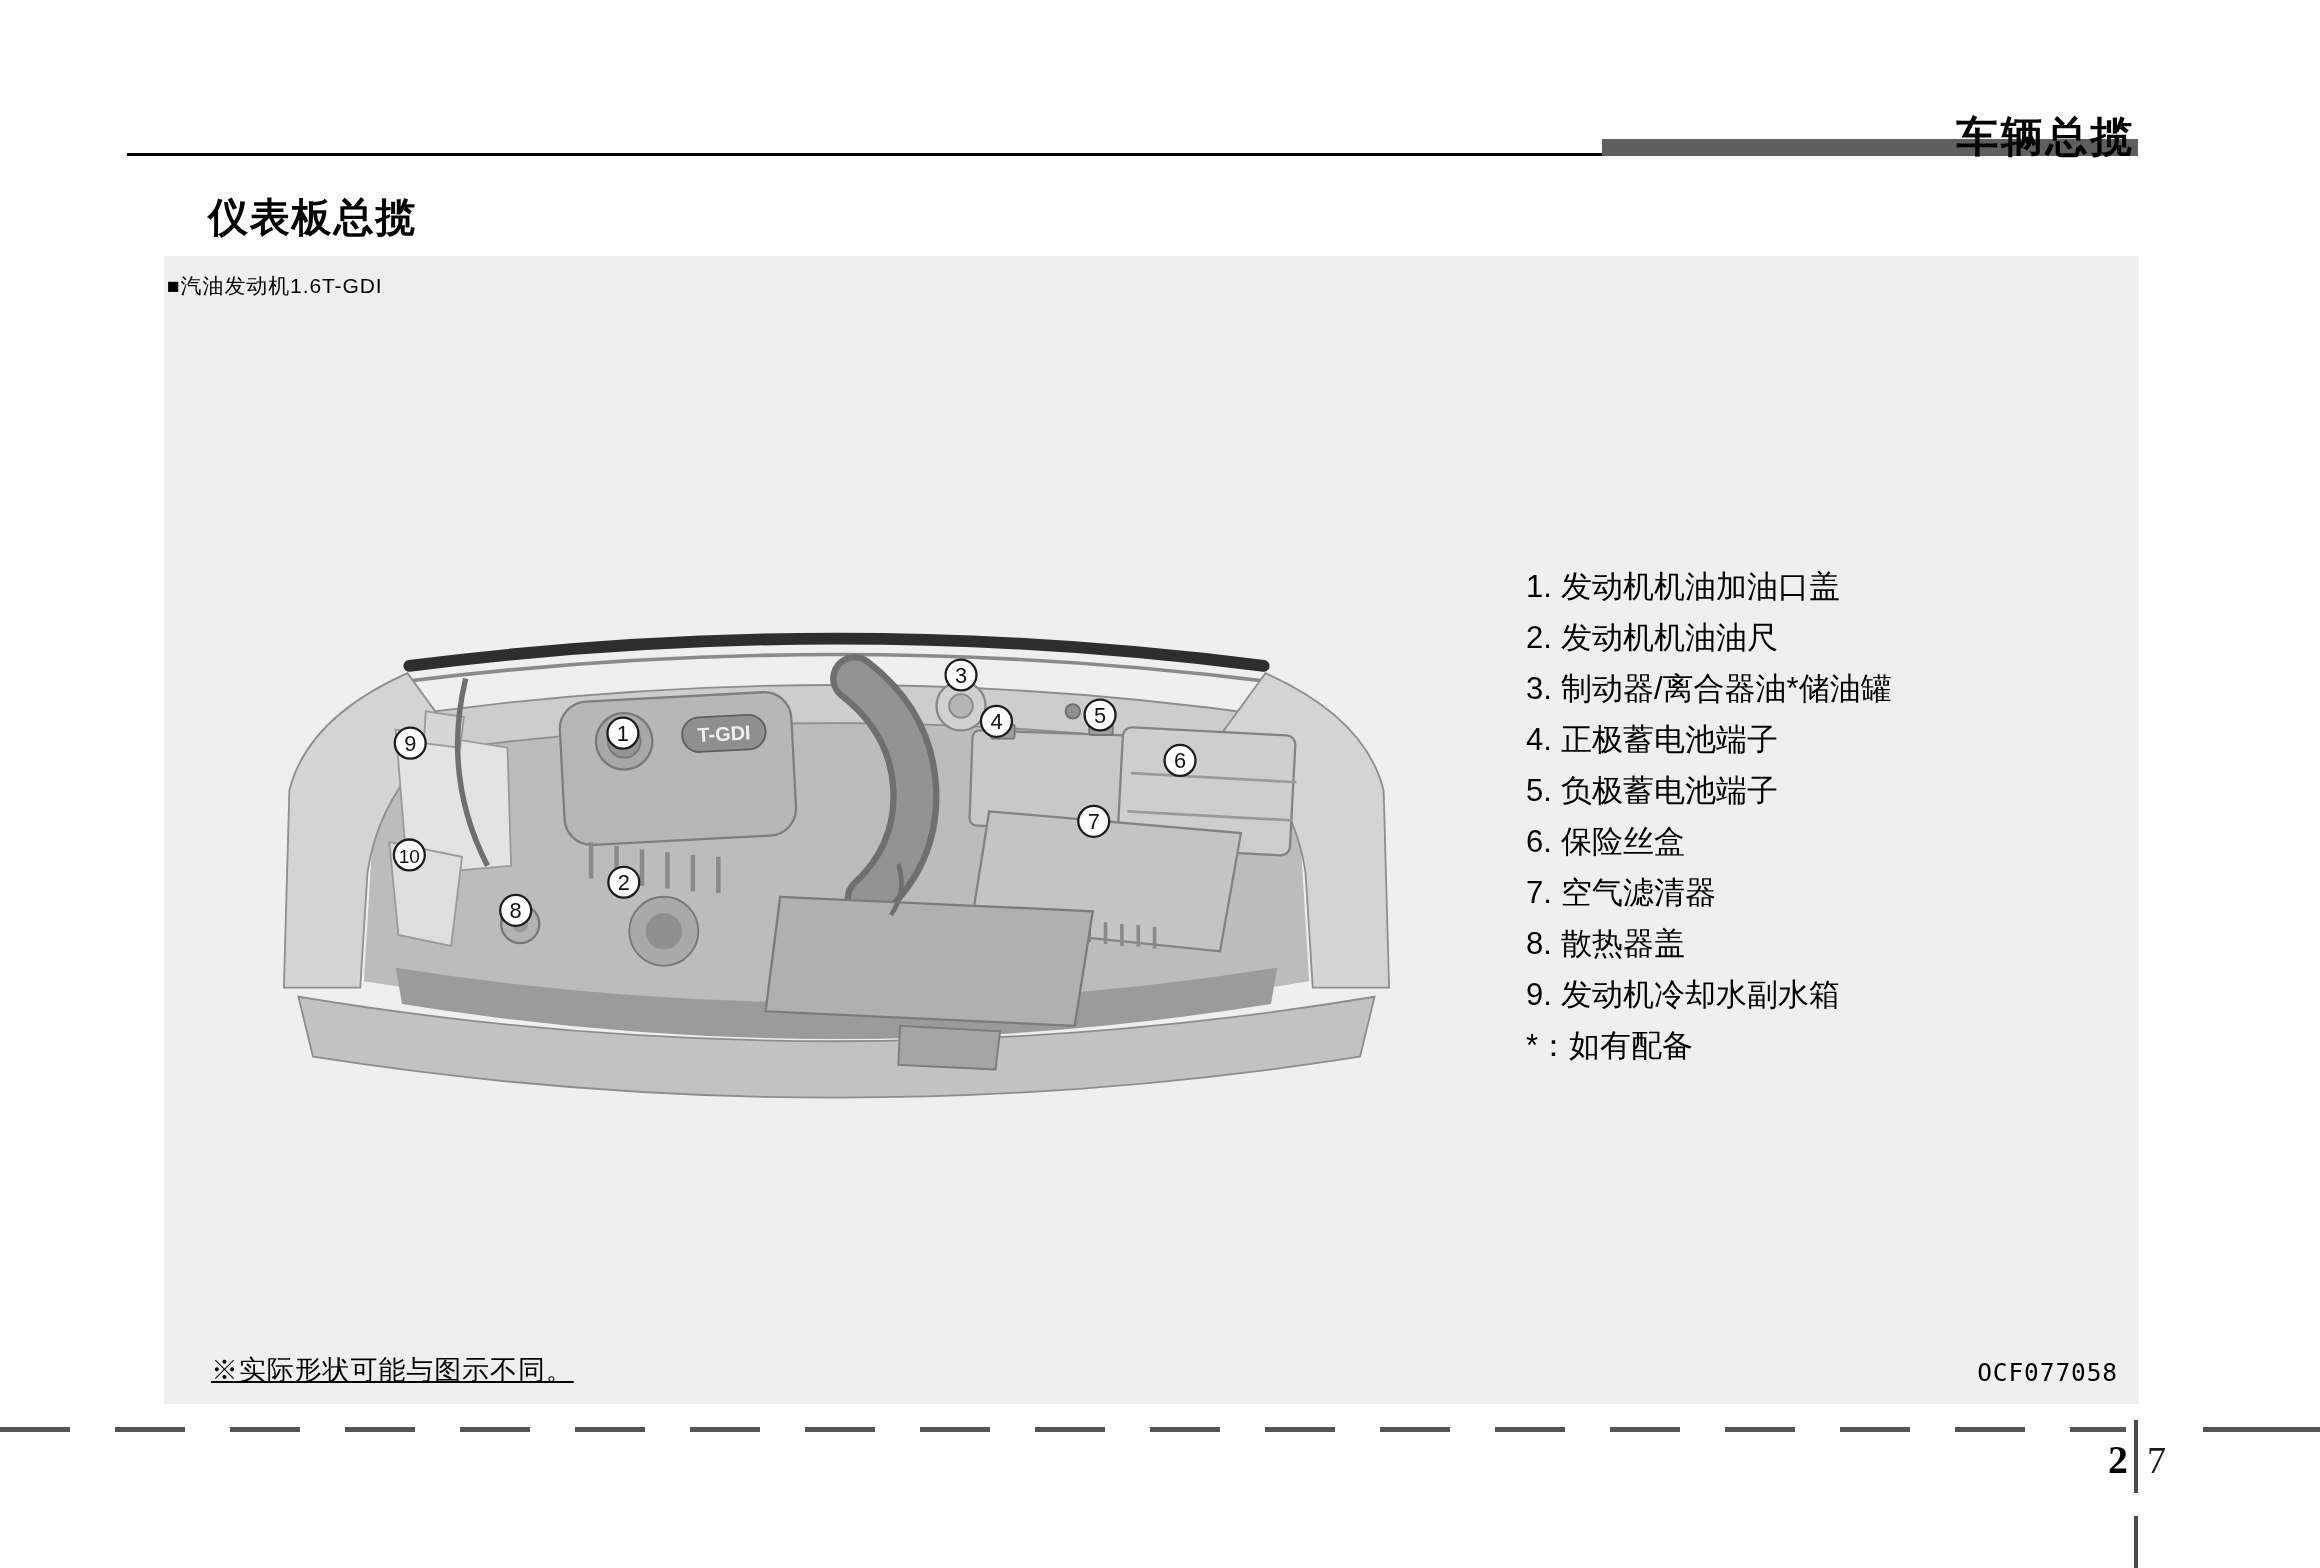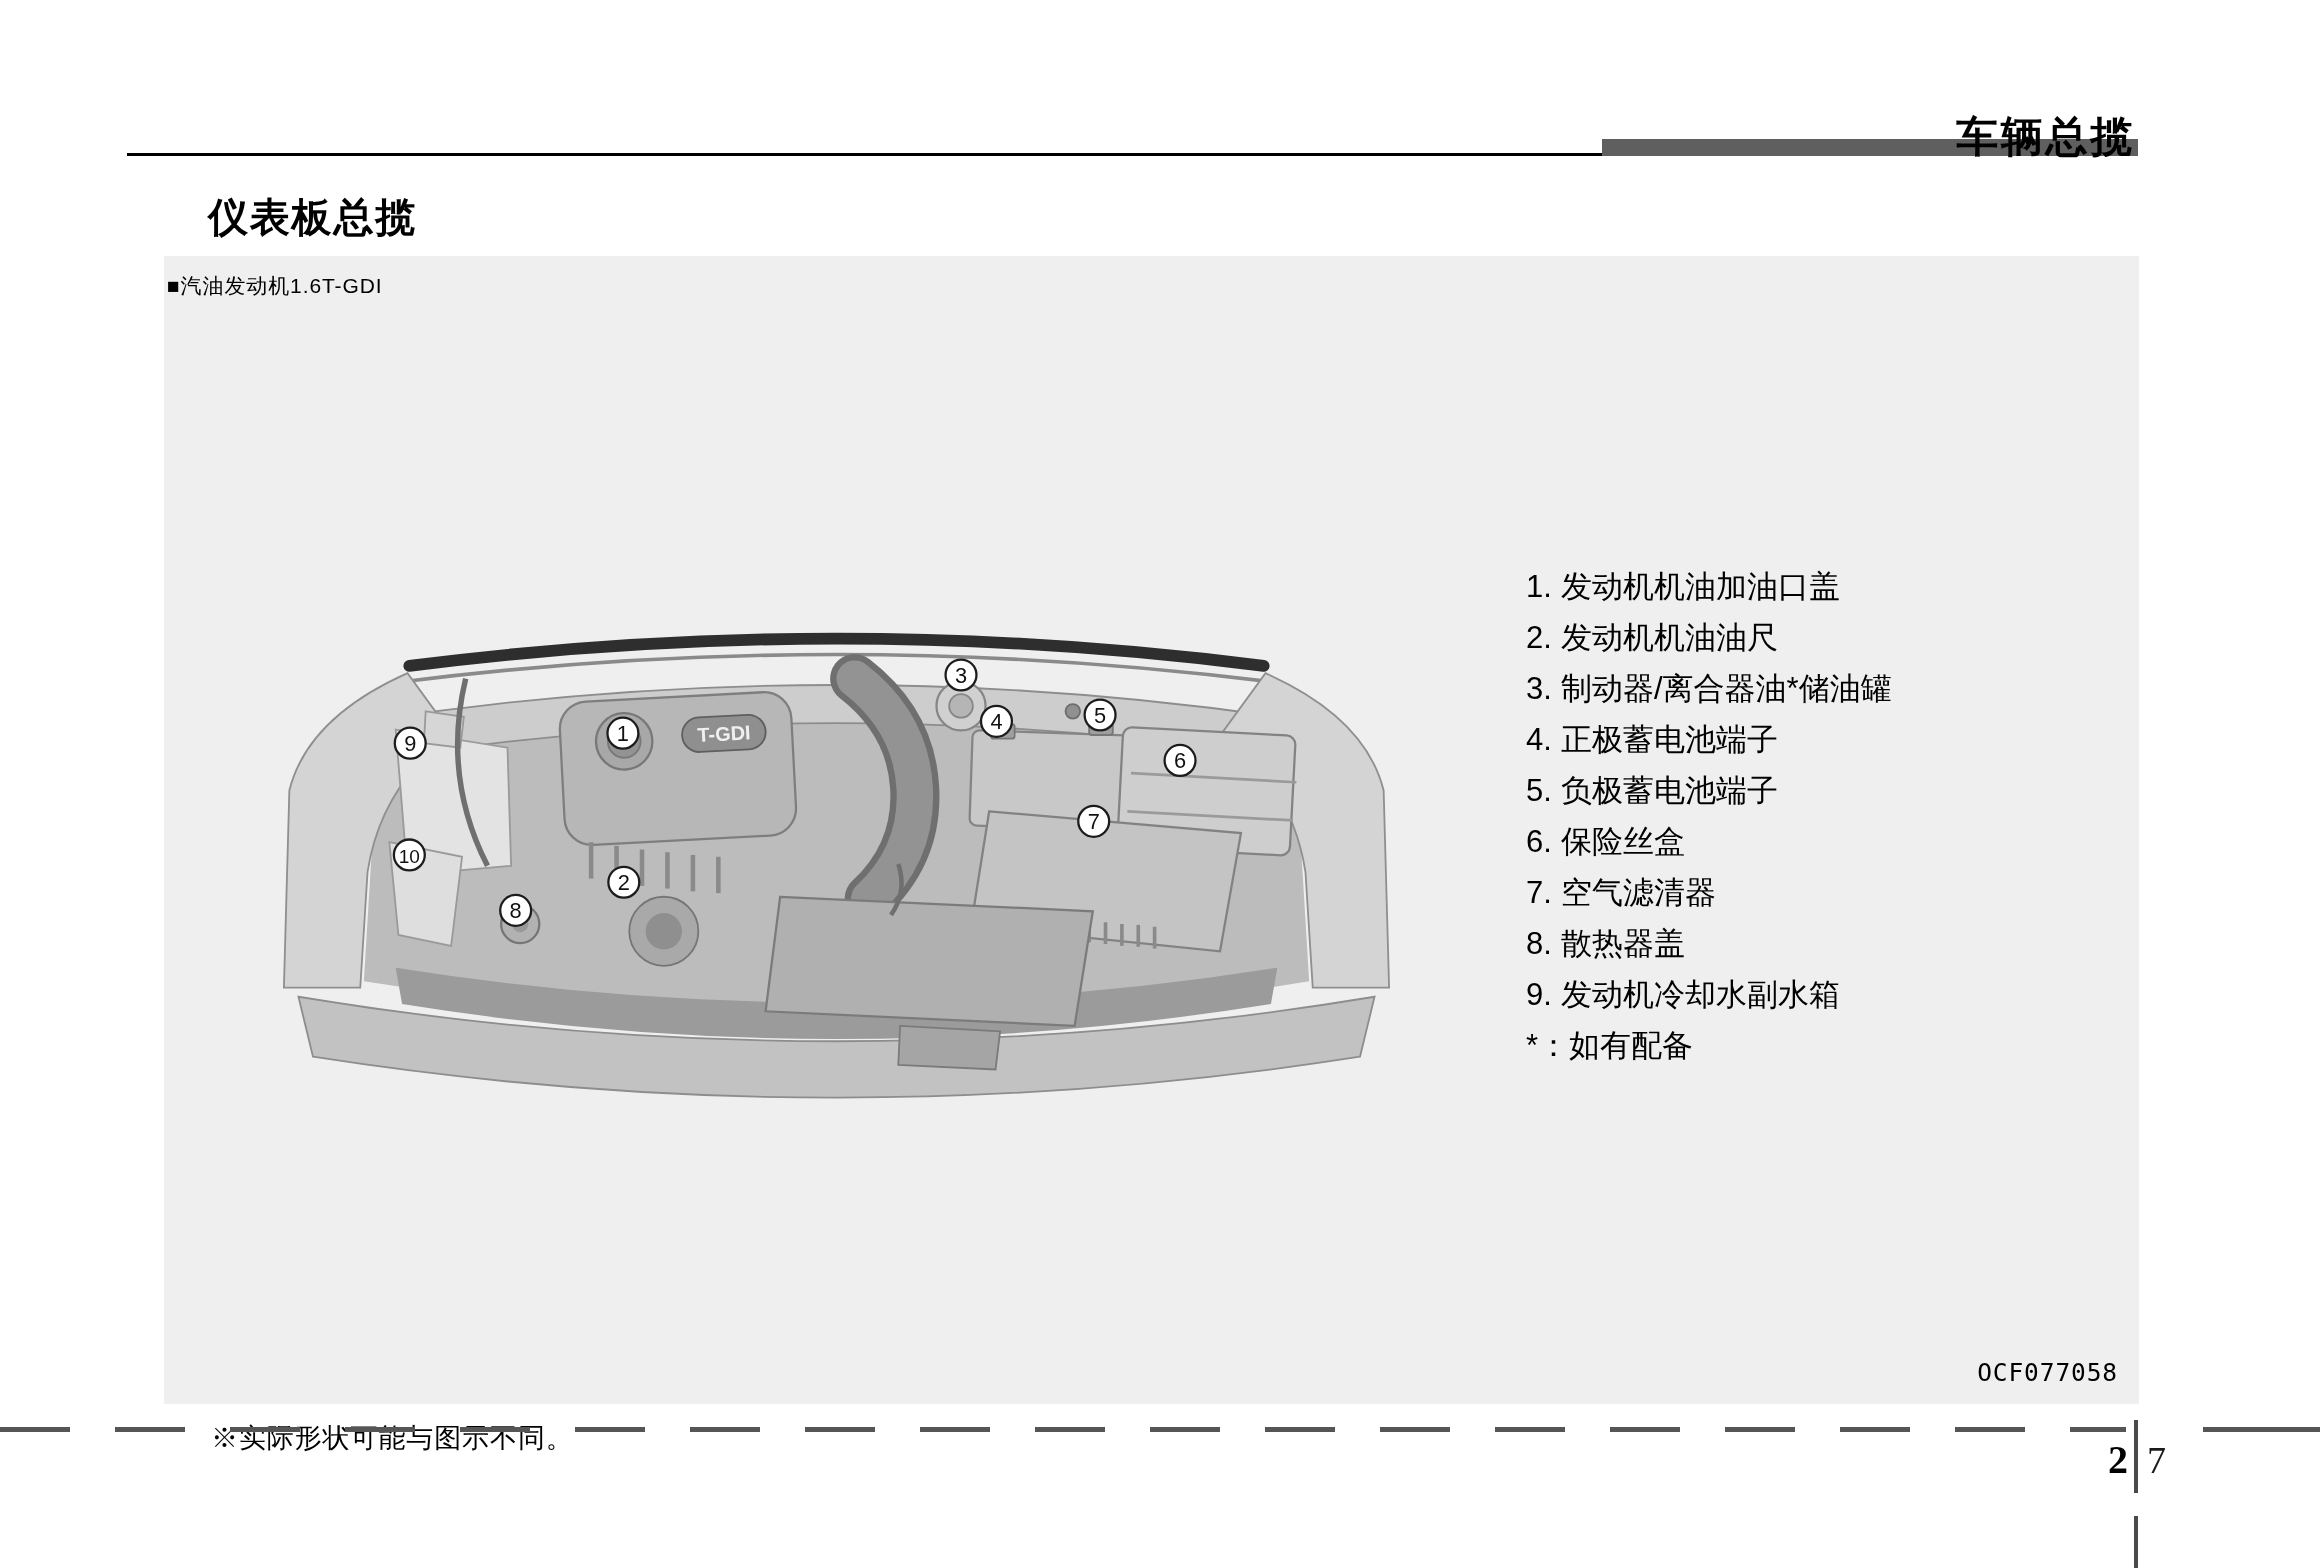--- a/index.html
+++ b/index.html
@@ -22,21 +22,21 @@
   .figure-svg{position:absolute;left:273px;top:595px;width:1127px;height:509px;}
 
   
   .parts{position:absolute;left:1526px;top:561px;}
   .parts .row{display:flex;align-items:center;height:51px;font-size:31px;white-space:nowrap;}
   .parts .num{display:inline-block;width:35px;flex:none;}
   .parts .num.wide{width:60px;}
   .asterisk-note{display:flex;align-items:center;height:51px;font-size:31px;white-space:nowrap;}
 
   
-  .fig-note{position:absolute;left:211px;top:1420px;font-size:27px;letter-spacing:0.9px;}
+  .fig-note{position:absolute;left:211px;top:1352px;font-size:27px;letter-spacing:0.9px;text-decoration:underline;}
   .fig-code{position:absolute;right:202px;top:1358px;font-size:24.5px;
             font-family:"DejaVu Sans Mono",monospace;letter-spacing:0.9px;}
 
   
   .dash-left{position:absolute;left:0;top:1427px;width:2126px;height:4.5px;
              background:repeating-linear-gradient(90deg,#555 0 70px,transparent 70px 115px);}
   .dash-right{position:absolute;left:2203px;top:1427px;width:117px;height:4.5px;background:#555;}
   .vline-top{position:absolute;left:2134px;top:1420px;width:3.6px;height:73px;background:#4a4a4a;}
   .vline-bottom{position:absolute;left:2134px;top:1516px;width:3.6px;height:52px;background:#4a4a4a;}
   .pagenum-left{position:absolute;left:2037px;width:91px;top:1436px;text-align:right;

